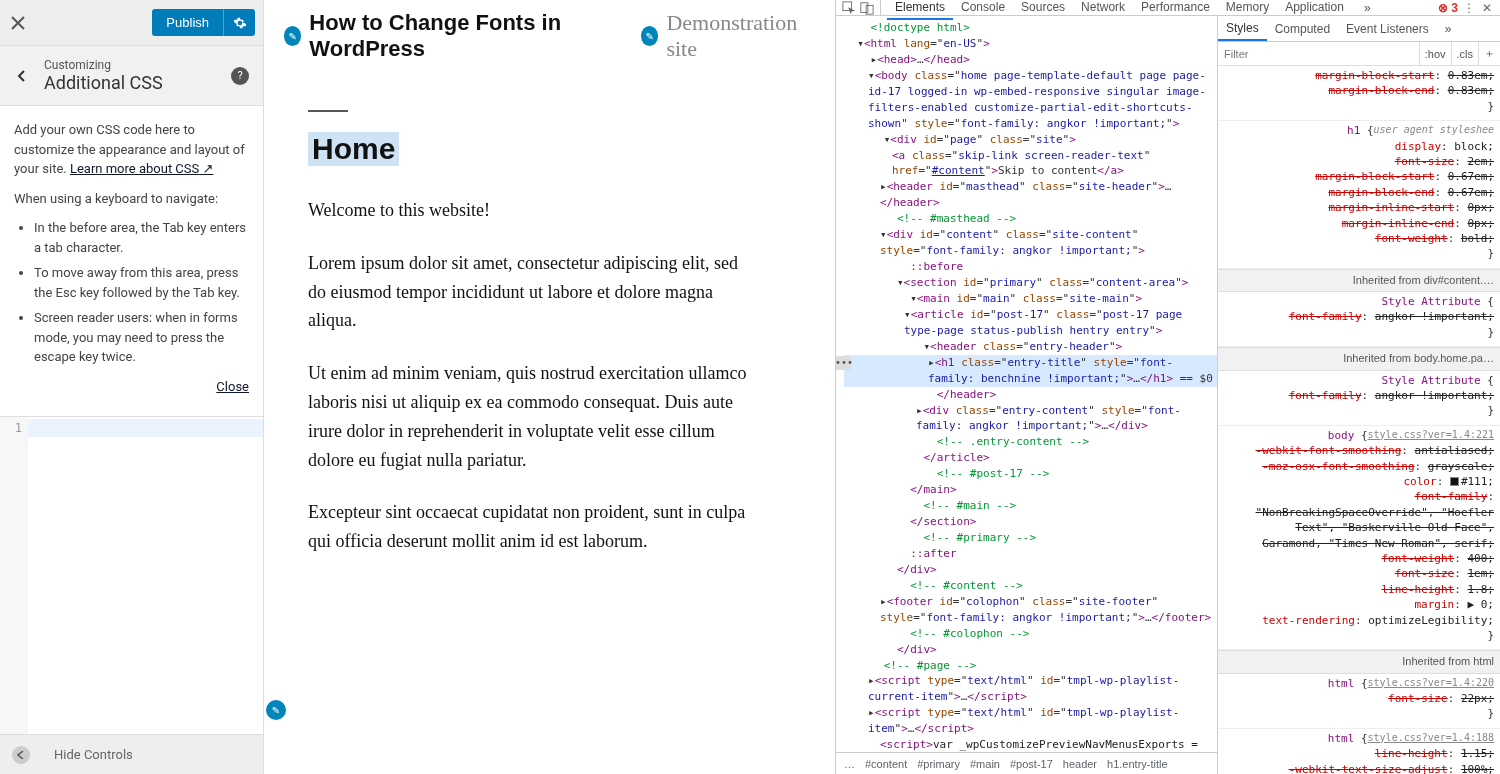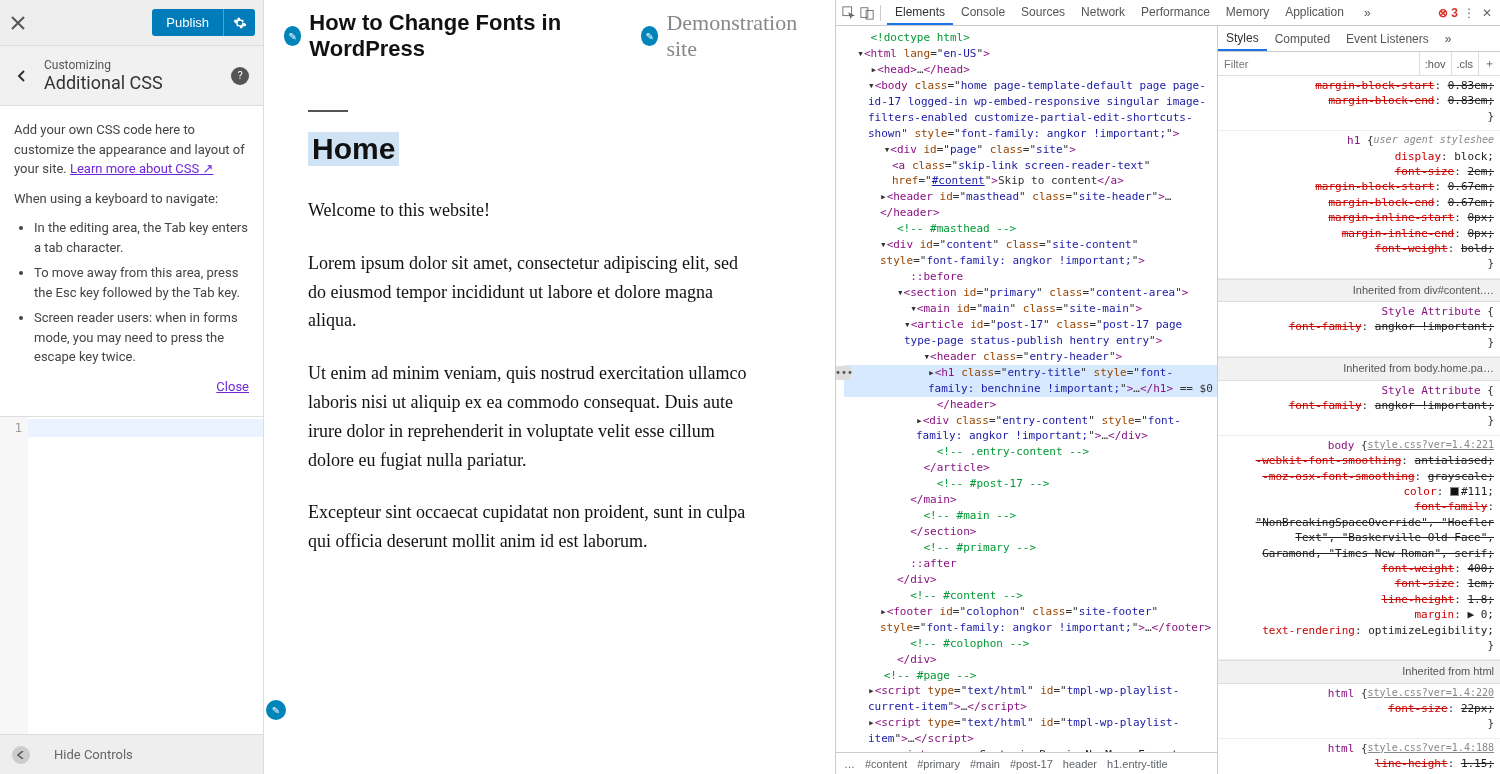--- a/index.html
+++ b/index.html
@@ -79,21 +79,21 @@
   display: flex; align-items: center; justify-content: center;
   font-size: 11px;
 }
 .wp-desc {
   padding: 14px 14px 10px;
   font-size: 13px;
   color: #444;
   line-height: 1.5;
   background: #fff;
 }
-.wp-desc a { color: #6d28d9; text-decoration: underline; }
+.wp-desc a { color: #0f172a; text-decoration: underline; }
 .wp-desc p { margin-bottom: 10px; }
 .wp-desc ul { padding-left: 20px; margin-bottom: 10px; }
 .wp-desc li { margin-bottom: 6px; }
 .wp-close-link { text-align: right; }
 .wp-editor {
   flex: 1;
   background: #fff;
   display: flex;
   border-top: 1px solid #ddd;
 }
@@ -170,21 +170,21 @@
 .devtools {
   width: 665px;
   flex: 0 0 665px;
   display: flex;
   flex-direction: column;
   border-left: 1px solid #ccc;
   font-family: Menlo, Consolas, monospace;
   font-size: 11px;
 }
 .dt-top {
-  height: 26px;
+  height: 16px;
   display: flex;
   align-items: center;
   border-bottom: 1px solid #ccc;
   padding: 0 6px;
   gap: 4px;
   font-family: -apple-system, sans-serif;
   font-size: 12px;
   color: #555;
 }
 .dt-top .tab { padding: 4px 8px; cursor: pointer; white-space: nowrap;}
@@ -291,21 +291,21 @@
     <div class="wp-heading-text">
       <div class="wp-customizing">Customizing</div>
       <div class="wp-section">Additional CSS</div>
     </div>
     <div class="wp-help">?</div>
   </div>
   <div class="wp-desc">
     <p><span>Add your own CSS code here to customize the appearance and layout of your site. </span><a href="#"><span>Learn more about CSS</span> ↗</a></p>
     <p>When using a keyboard to navigate:</p>
     <ul>
-      <li>In the editing area, the Tab key enters a tab character.</li>
+      <li>In the before area, the Tab key enters a tab character.</li>
       <li>To move away from this area, press the Esc key followed by the Tab key.</li>
       <li>Screen reader users: when in forms mode, you may need to press the escape key twice.</li>
     </ul>
     <p class="wp-close-link"><a href="#">Close</a></p>
   </div>
   <div class="wp-editor">
     <div class="wp-gutter">1</div>
     <div class="wp-editor-line"></div>
   </div>
   <div class="wp-footer">

